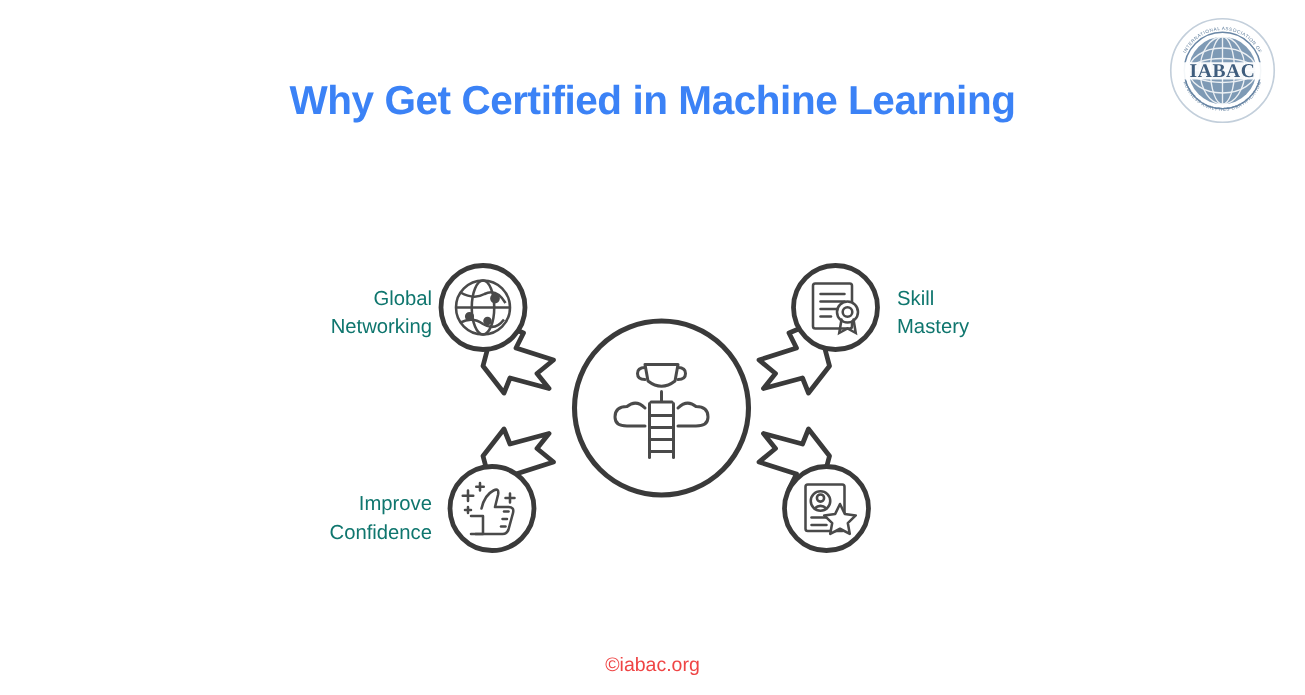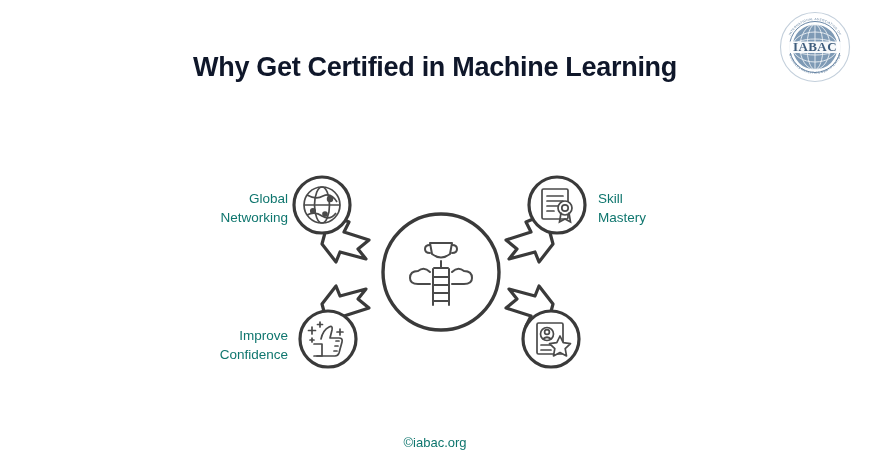--- a/index.html
+++ b/index.html
@@ -21,21 +21,21 @@
   
   #page-title {
     position: absolute;
     left: 0;
     top: 52px;
     width: 870px;
     text-align: center;
     font-size: 27px;
     font-weight: bold;
     letter-spacing: -0.3px;
-    color: #0f172a;
+    color: #3b82f6;
     white-space: nowrap;
   }
 
   
   #logo {
     position: absolute;
     left: 779px;
     top: 11px;
     width: 72px;
     height: 72px;
@@ -68,21 +68,21 @@
   #label-resume-enhancement  { left: 596px; top: 326px; width: 180px; }
 
   
   #footer {
     position: absolute;
     left: 0;
     top: 435px;
     width: 870px;
     text-align: center;
     font-size: 13px;
-    color: #0f766e;
+    color: #ef4444;
   }
 </style>
 </head>
 <body>
 
 <div id="slide">
 
   <div id="page-title">Why Get Certified in Machine Learning</div>
 
   <div id="logo">

